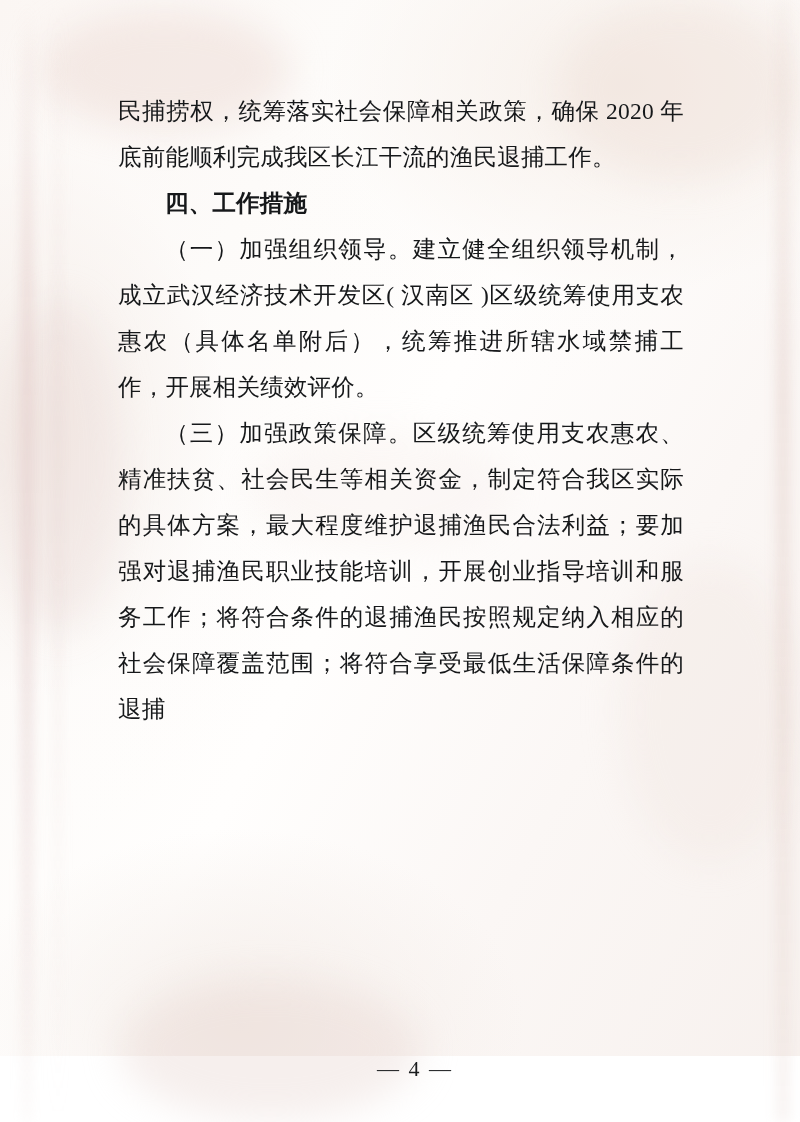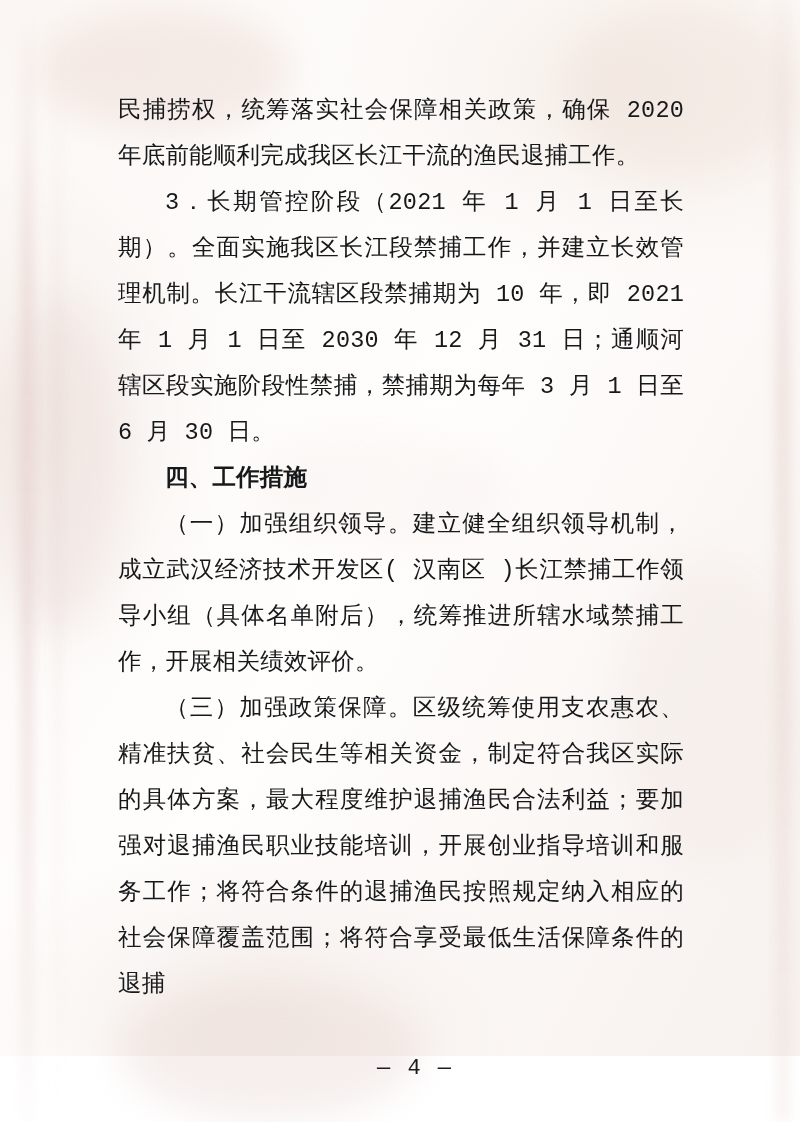--- a/index.html
+++ b/index.html
@@ -16,21 +16,20 @@
   .page {
     position: relative;
     width: 800px;
     height: 1056px;
     background:
       radial-gradient(ellipse 420px 300px at 78% 8%, rgba(246,238,232,0.95) 0%, rgba(252,250,248,0.2) 70%, rgba(255,255,255,0) 100%),
       radial-gradient(ellipse 300px 420px at 4% 40%, rgba(244,236,231,0.9) 0%, rgba(253,251,250,0.25) 65%, rgba(255,255,255,0) 100%),
       radial-gradient(ellipse 380px 260px at 30% 97%, rgba(243,235,230,0.85) 0%, rgba(255,255,255,0) 75%),
       linear-gradient(118deg, #fbf6f3 0%, #fdfbf9 26%, #fffefd 48%, #fbf7f5 72%, #f7f1ee 100%);
     box-sizing: border-box;
-    font-family: Liberation Mono, monospace;
   }
   
   .stain {
     position: absolute;
     border-radius: 50%;
     pointer-events: none;
     filter: blur(18px);
   }
   .stain.s1 { left: 40px;  top: 10px;   width: 250px; height: 120px; background: rgba(236,216,208,0.45); }
   .stain.s2 { left: 560px; top: 0px;    width: 240px; height: 180px; background: rgba(238,222,214,0.40); }
@@ -96,23 +95,22 @@
   <div class="stain s3"></div>
   <div class="stain s4"></div>
   <div class="stain s5"></div>
   <div class="stain s6"></div>
   <div class="vstreak v1"></div>
   <div class="vstreak v2"></div>
   <div class="vstreak v3"></div>
 
   <div class="content">
     <p class="paragraph">民捕捞权，统筹落实社会保障相关政策，确保 2020 年底前能顺利完成我区长江干流的渔民退捕工作。</p>
-    <p class="paragraph indent2">3．长期管控阶段（2021 年 1 月 1 日至长期）。全面实施我区长江段禁捕工作，并建立长效管理机制。长江干流辖区段禁捕期为 10 年，即 2021 年 1 月 1 日至 2030 年 12 月 31 日；通顺河辖区段实施阶段性禁捕，禁捕期为每年 3 月 1 日至 6 月 30 日。</p>
     <p class="paragraph heading">四、工作措施</p>
-    <p class="paragraph indent2">（一）加强组织领导。建立健全组织领导机制，成立武汉经济技术开发区( 汉南区 )长江禁捕工作领导小组（具体名单附后），统筹推进所辖水域禁捕工作，开展相关绩效评价。</p>
+    <p class="paragraph indent2">（一）加强组织领导。建立健全组织领导机制，成立武汉经济技术开发区( 汉南区 )区级统筹使用支农惠农（具体名单附后），统筹推进所辖水域禁捕工作，开展相关绩效评价。</p>
     <p class="paragraph indent2">（三）加强政策保障。区级统筹使用支农惠农、精准扶贫、社会民生等相关资金，制定符合我区实际的具体方案，最大程度维护退捕渔民合法利益；要加强对退捕渔民职业技能培训，开展创业指导培训和服务工作；将符合条件的退捕渔民按照规定纳入相应的社会保障覆盖范围；将符合享受最低生活保障条件的退捕</p>
   </div>
 
   <div class="footer">
     <span class="pagenum">— 4 —</span>
   </div>
 
 </div>
 
 </body></html>

